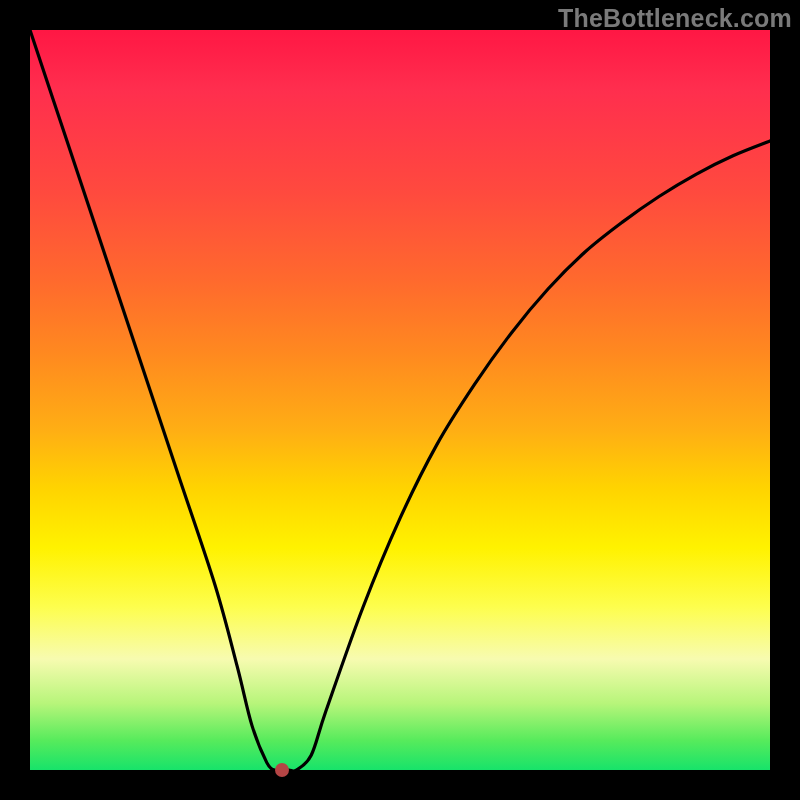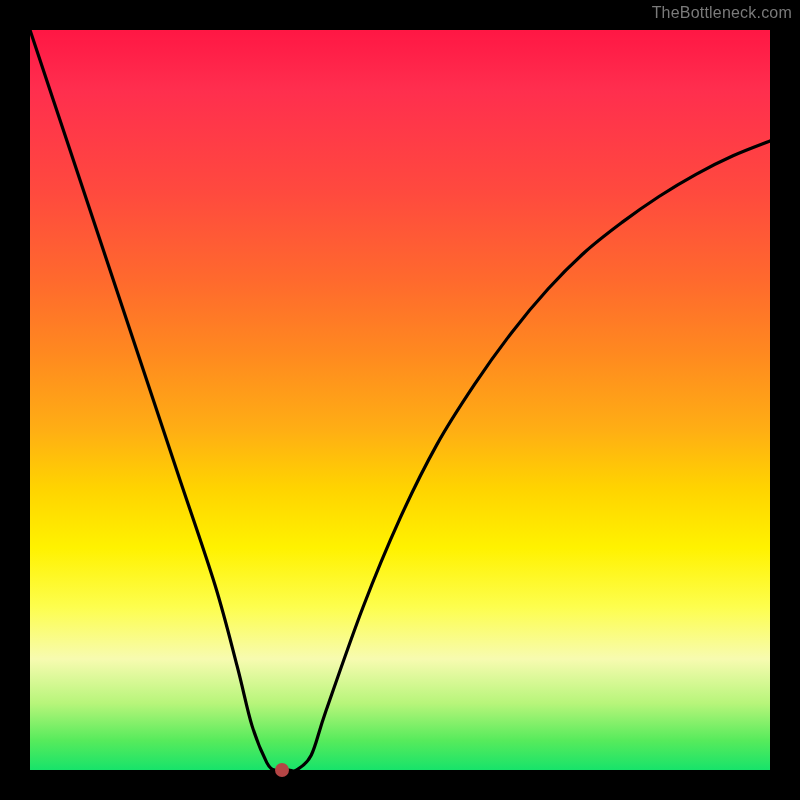--- a/index.html
+++ b/index.html
@@ -39,22 +39,22 @@
       #b7f57a 91%,
       #57eb5c 96%,
       #17e36a 100%
     );
   }
   .watermark {
     position: absolute;
     top: 4px;
     right: 8px;
     color: #7a7a7a;
-    font-size: 16px;
-    font-weight: 400;
+    font-size: 25px;
+    font-weight: 700;
     letter-spacing: 0.2px;
     user-select: none;
   }
   svg.curve {
     position: absolute;
     left: 0;
     top: 0;
     width: 740px;
     height: 740px;
   }

